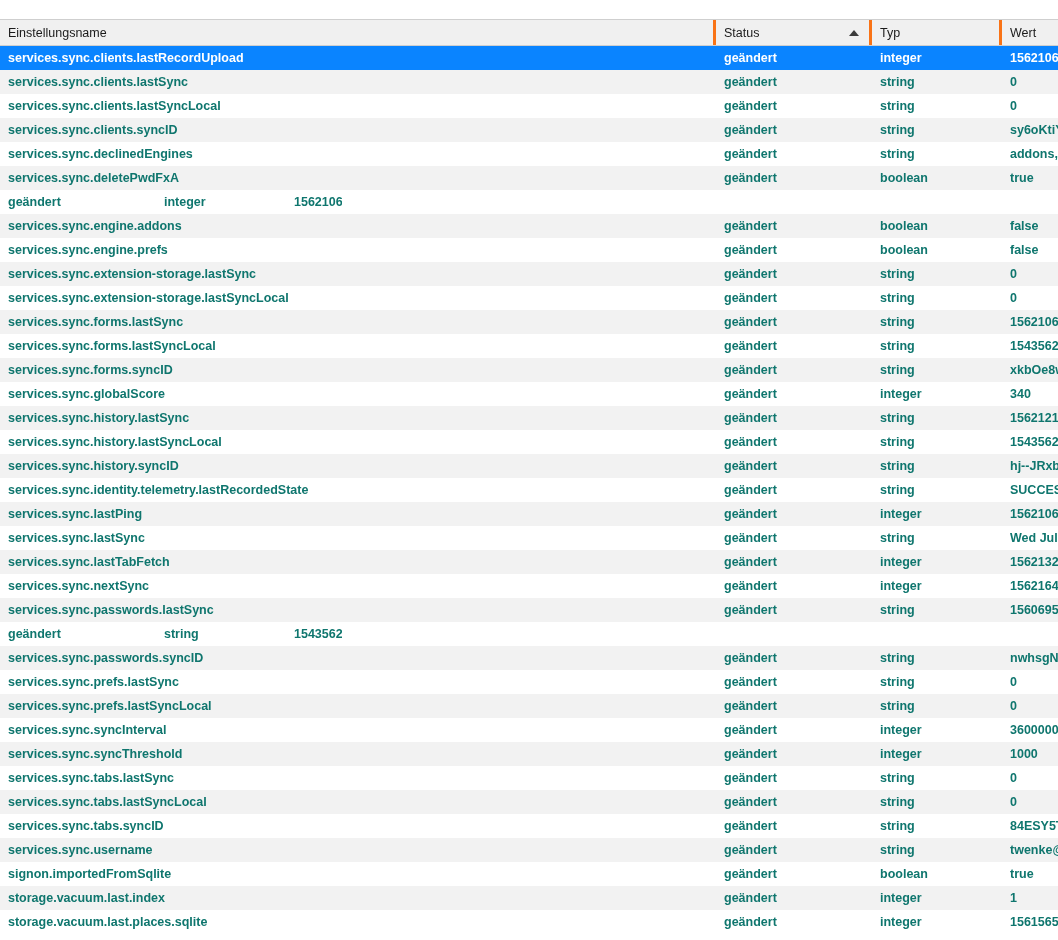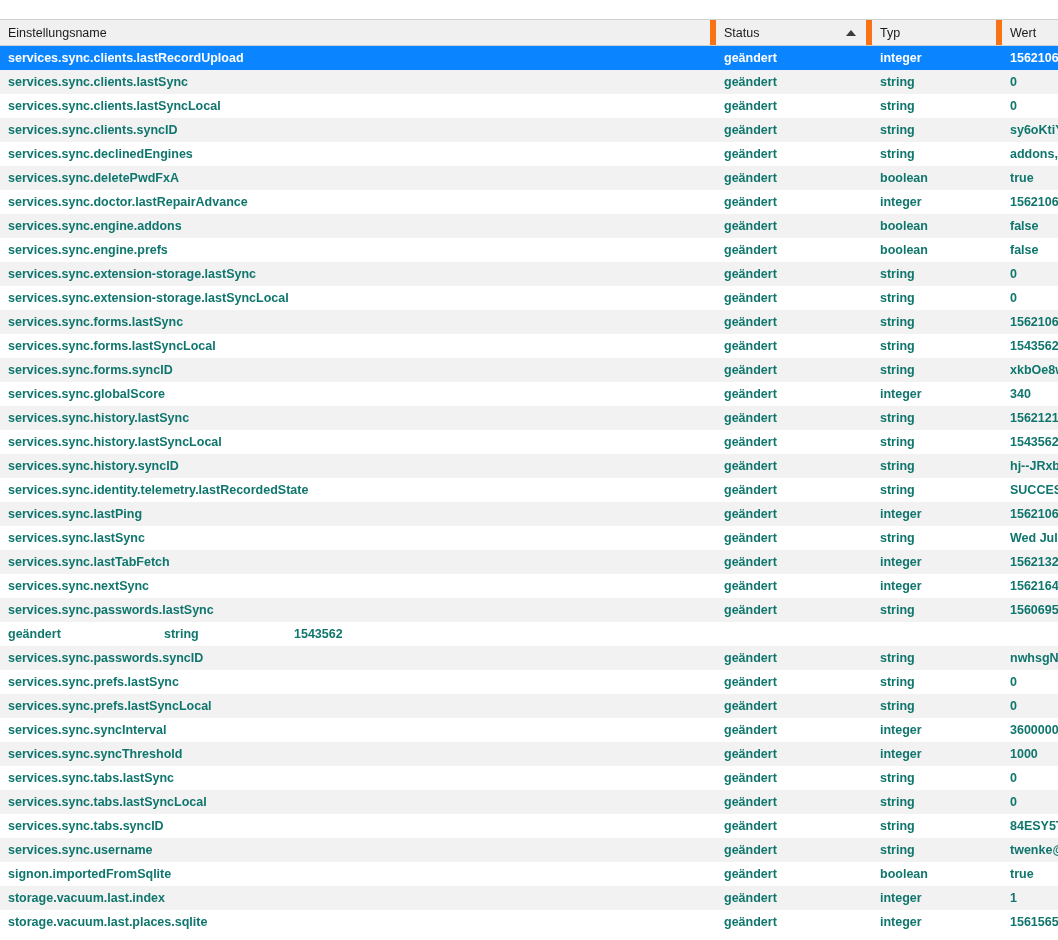--- a/index.html
+++ b/index.html
@@ -37,21 +37,21 @@
     color: #1a1a1a;
     user-select: none;
   }
   .th {
     height: 100%;
     display: flex;
     align-items: center;
     padding-left: 8px;
     box-sizing: border-box;
     position: relative;
-    border-right: 6px solid #f97316;
+    border-right: 3px solid #f97316;
     overflow: hidden;
     white-space: nowrap;
   }
   .th.name { width: 716px; }
   .th.status { width: 156px; align-items: center; }
   .th.type { width: 130px; }
   .th.value { width: 56px; border-right: none; }
   .sort-arrow {
     margin-left: auto;
     margin-right: 10px;
@@ -147,21 +147,20 @@
         <div class="cell c-type">string</div>
         <div class="cell c-value">addons,pr</div>
       </div>
       <div class="row odd">
         <div class="cell c-name">services.sync.deletePwdFxA</div>
         <div class="cell c-status">geändert</div>
         <div class="cell c-type">boolean</div>
         <div class="cell c-value">true</div>
       </div>
       <div class="row even">
-        <div class="cell c-name">services.sync.doctor.lastRepairAdvance</div>
         <div class="cell c-status">geändert</div>
         <div class="cell c-type">integer</div>
         <div class="cell c-value">15621068</div>
       </div>
       <div class="row odd">
         <div class="cell c-name">services.sync.engine.addons</div>
         <div class="cell c-status">geändert</div>
         <div class="cell c-type">boolean</div>
         <div class="cell c-value">false</div>
       </div>

